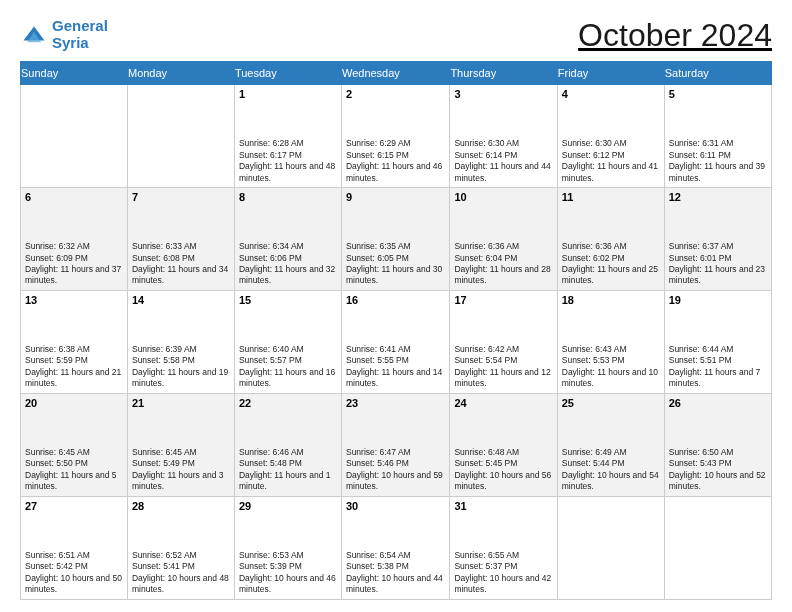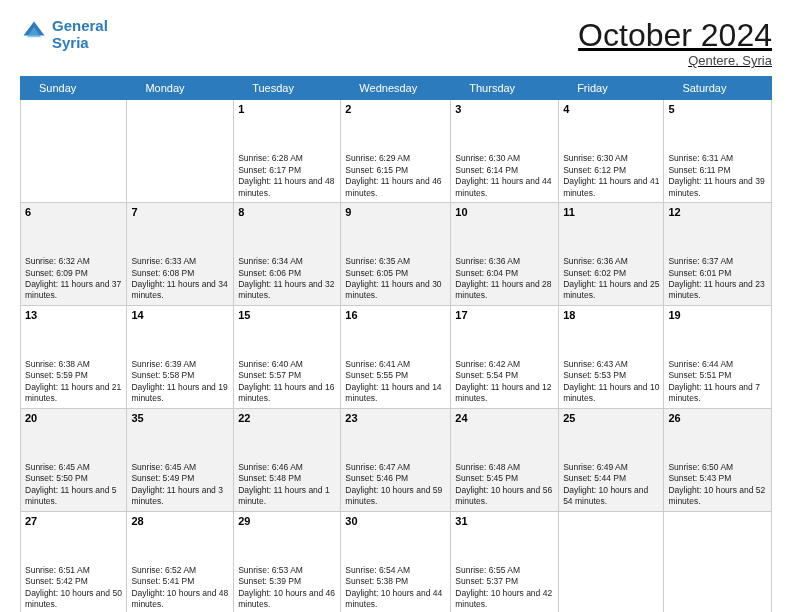--- a/index.html
+++ b/index.html
@@ -17,21 +17,21 @@
       background: #fff;
     }
     .header {
       display: flex;
       justify-content: space-between;
       align-items: flex-start;
       margin-bottom: 8px;
     }
     .logo {
       display: flex;
-      align-items: flex-start;
+      align-items: flex-end;
       gap: 4px;
     }
     .logo-text {
       font-size: 15px;
       font-weight: bold;
       color: #1a1a1a;
       line-height: 1.1;
     }
     .logo-text span {
       color: #2b7bbd;
@@ -55,21 +55,21 @@
       color: #444;
     }
     .calendar {
       width: 100%;
       border-collapse: collapse;
       font-size: 9.5px;
     }
     .calendar thead th {
       background: #2b7bbd;
       color: #fff;
-      padding: 5px 18px;
+      padding: 5px 0;
       text-align: left;
       font-size: 11px;
       font-weight: normal;
       border: 1px solid #2b7bbd;
     }
     .calendar tbody td {
       border: 1px solid #ccc;
       padding: 3px 4px;
       vertical-align: top;
       width: 113px;
@@ -108,21 +108,20 @@
         <polygon points="16,4 28,20 4,20" fill="#2b7bbd"></polygon>
         <polygon points="16,10 24,22 8,22" fill="#5aabdd" opacity="0.7"></polygon>
       </svg>
       <div class="logo-text">
         <div><span>General</span></div>
         <div><span style="color:#2b7bbd">Syria</span></div>
       </div>
     </div>
     <div class="title-block">
       <div class="month-title">October 2024</div>
-      <div class="location">Qentere, Syria</div>
     </div>
   </div>
 
   <table class="calendar">
     <thead>
       <tr>
       <th>Sunday</th>
           <th>Monday</th>
           <th>Tuesday</th>
           <th>Wednesday</th>
@@ -215,21 +214,21 @@
             <span class="day-number">19</span>
             <div class="day-info">Sunrise: 6:44 AM<br>Sunset: 5:51 PM<br>Daylight: 11 hours and 7 minutes.</div>
           </td>
         </tr>
         <tr>
           <td>
             <span class="day-number">20</span>
             <div class="day-info">Sunrise: 6:45 AM<br>Sunset: 5:50 PM<br>Daylight: 11 hours and 5 minutes.</div>
           </td>
           <td>
-            <span class="day-number">35</span>
+            <span class="day-number">21</span>
             <div class="day-info">Sunrise: 6:45 AM<br>Sunset: 5:49 PM<br>Daylight: 11 hours and 3 minutes.</div>
           </td>
           <td>
             <span class="day-number">22</span>
             <div class="day-info">Sunrise: 6:46 AM<br>Sunset: 5:48 PM<br>Daylight: 11 hours and 1 minute.</div>
           </td>
           <td>
             <span class="day-number">23</span>
             <div class="day-info">Sunrise: 6:47 AM<br>Sunset: 5:46 PM<br>Daylight: 10 hours and 59 minutes.</div>
           </td>

